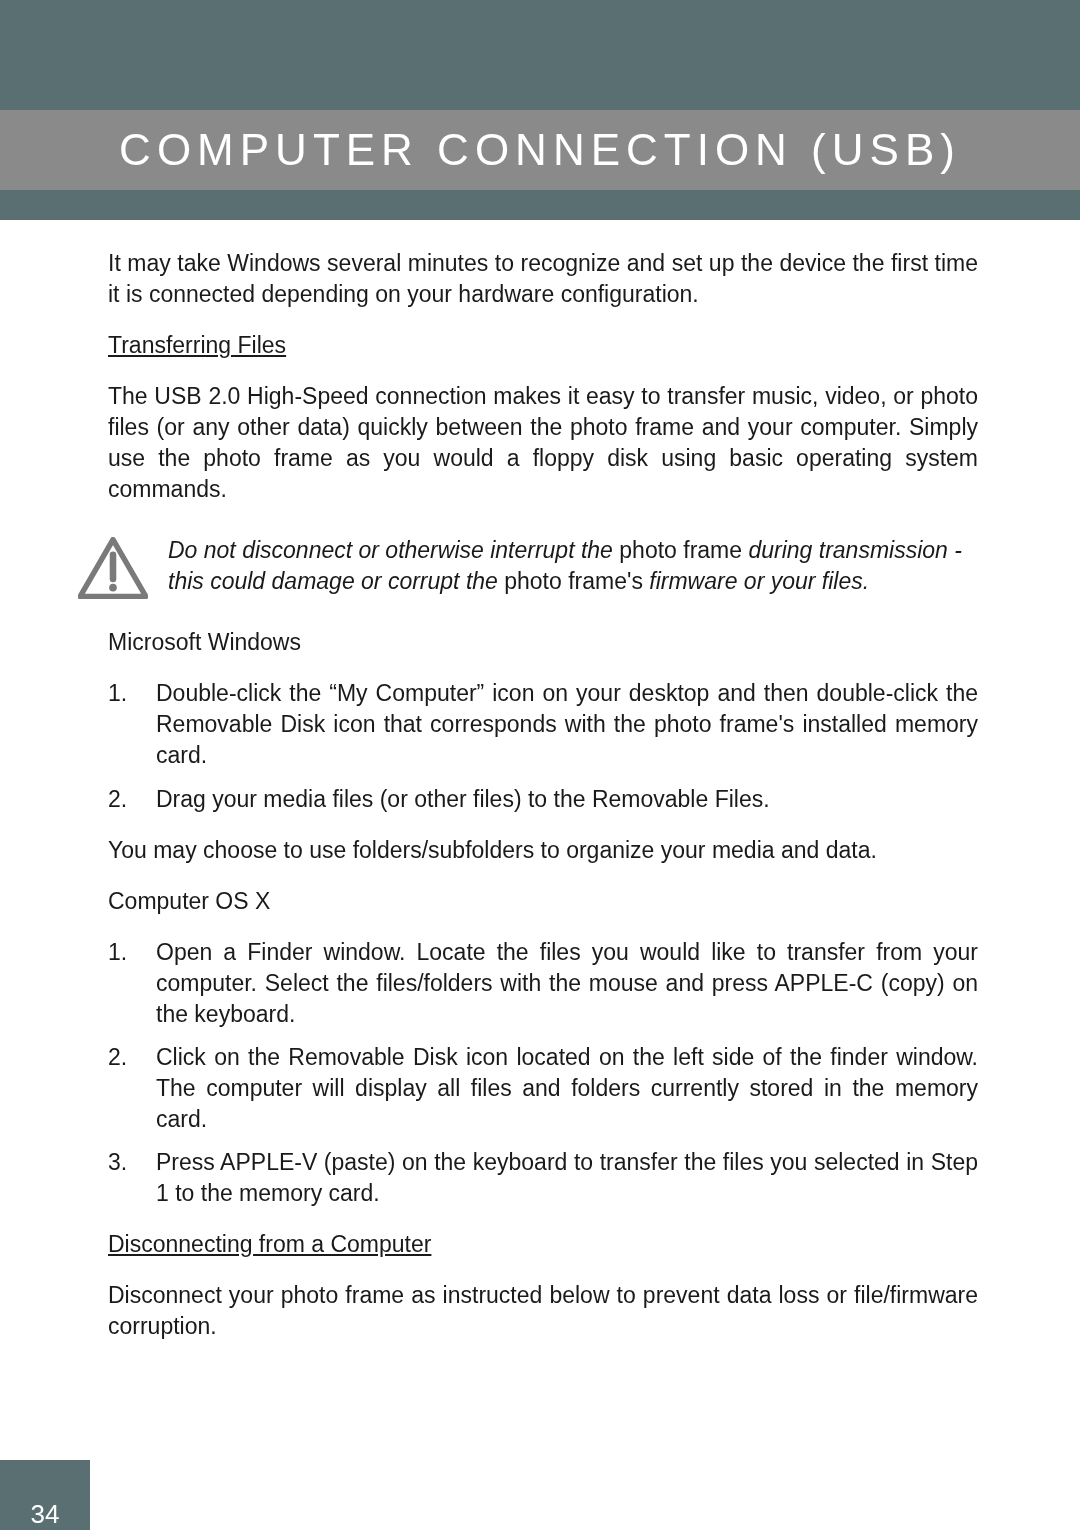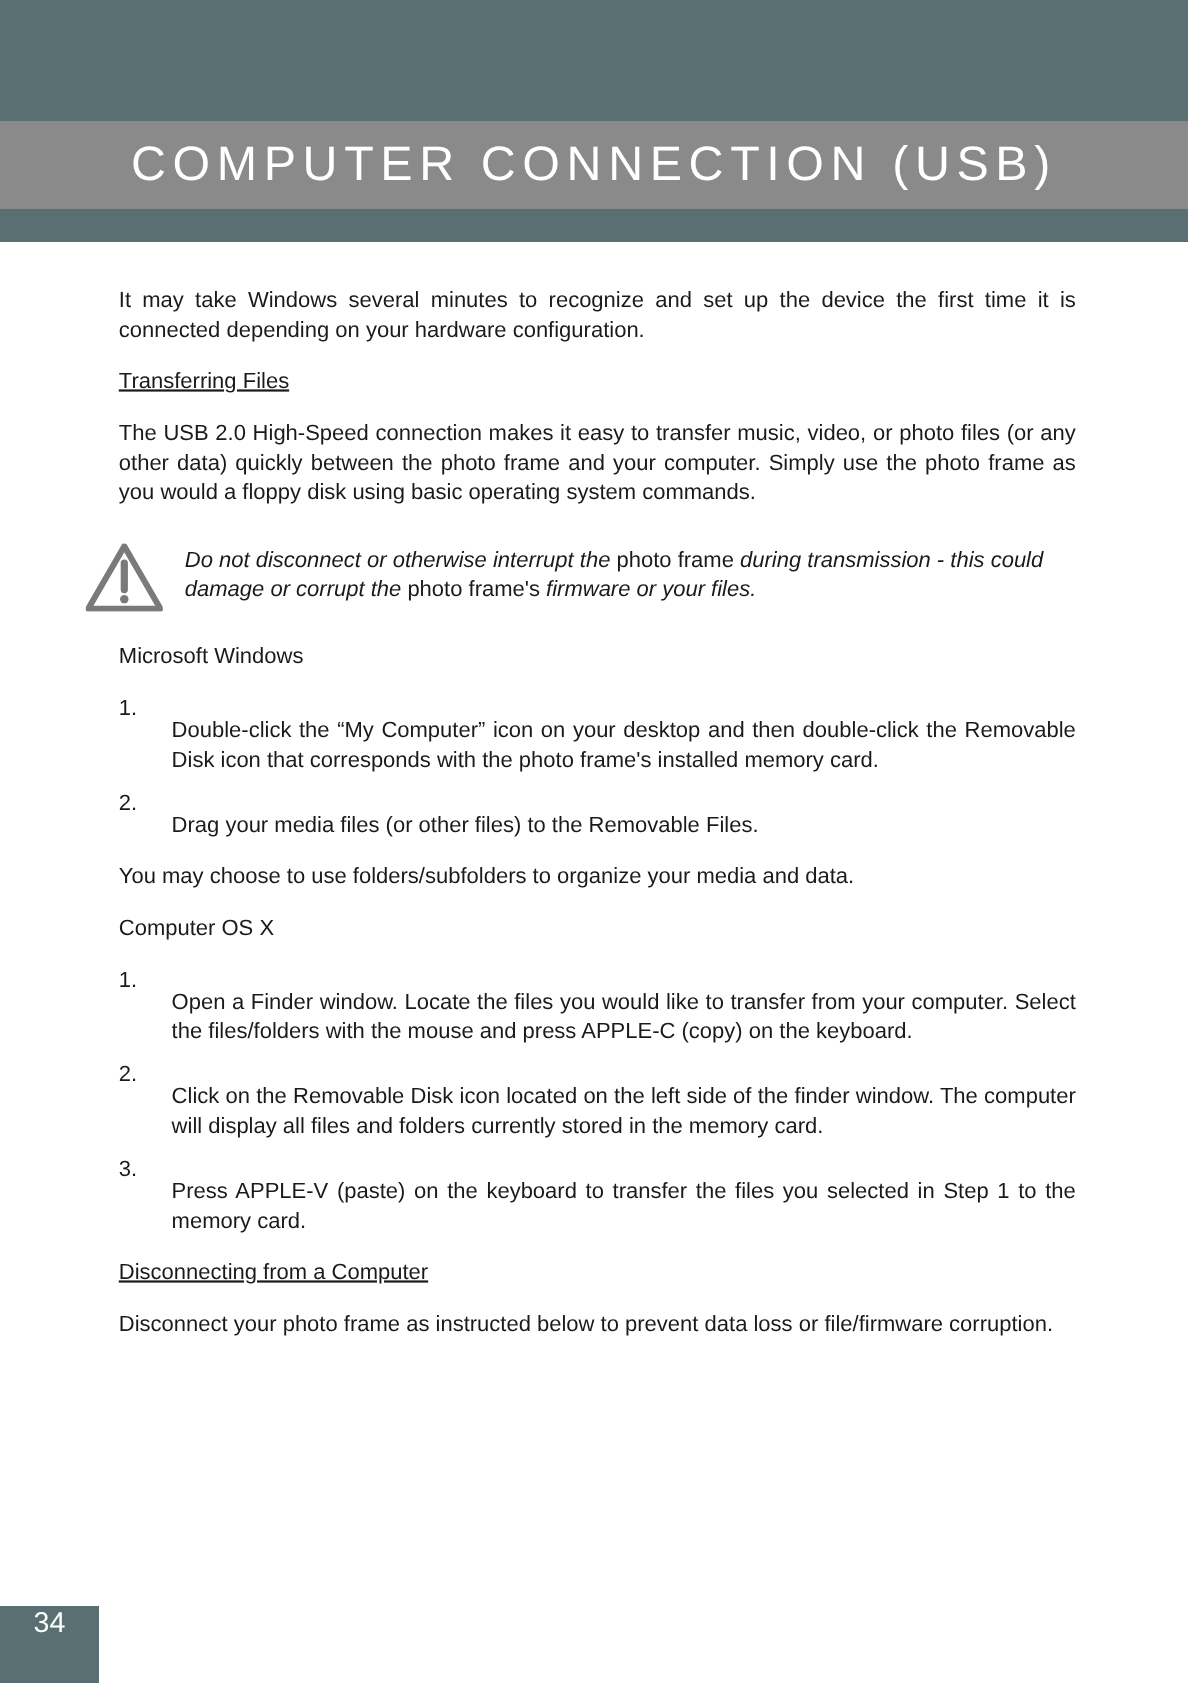--- a/index.html
+++ b/index.html
@@ -36,24 +36,24 @@
     justify-content: center;
   }
   .title-text {
     color: #ffffff;
     font-size: 44px;
     letter-spacing: 6px;
     font-weight: 400;
   }
   .content {
     position: absolute;
-    top: 260px;
+    top: 248px;
     left: 108px;
     width: 870px;
-    font-size: 20px;
+    font-size: 23px;
     line-height: 1.35;
   }
   .content p {
     margin: 0 0 20px 0;
     text-align: justify;
   }
   .underlined {
     text-decoration: underline;
   }
   .warning-row {
@@ -87,41 +87,40 @@
   ol.steps > li {
     display: flex;
     text-align: justify;
     margin-bottom: 12px;
   }
   ol.steps > li > .num {
     flex: 0 0 48px;
   }
   ol.steps > li > .body {
     flex: 1;
-    margin-top: 20px;
   }
   .sub-note {
     margin-left: 48px;
     text-align: justify;
     margin-bottom: 20px;
   }
   .section-label {
     margin: 24px 0 10px 0;
   }
   .page-number-tab {
     position: absolute;
     left: 0;
     bottom: 0;
     width: 90px;
     height: 70px;
     background: #5a6f72;
     color: #ffffff;
     font-size: 26px;
     display: flex;
-    align-items: flex-start;
+    align-items: flex-end;
     justify-content: center;
   }
 </style>
 </head>
 <body>
 
 <div class="page">
 
   <div class="header-band"></div>
 

